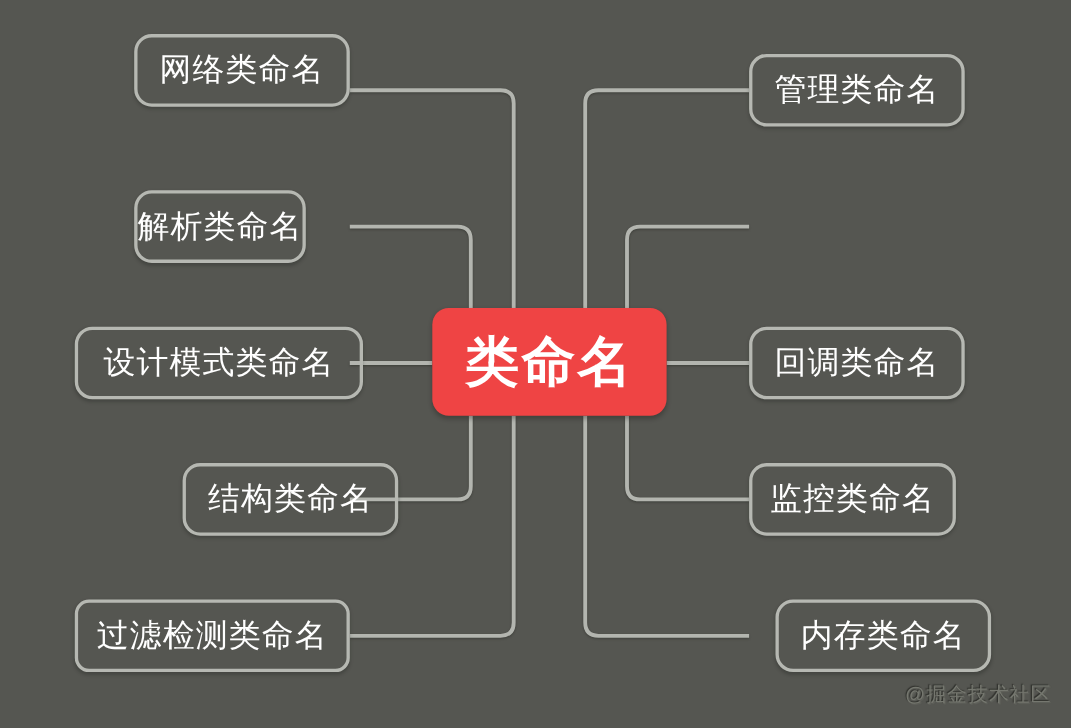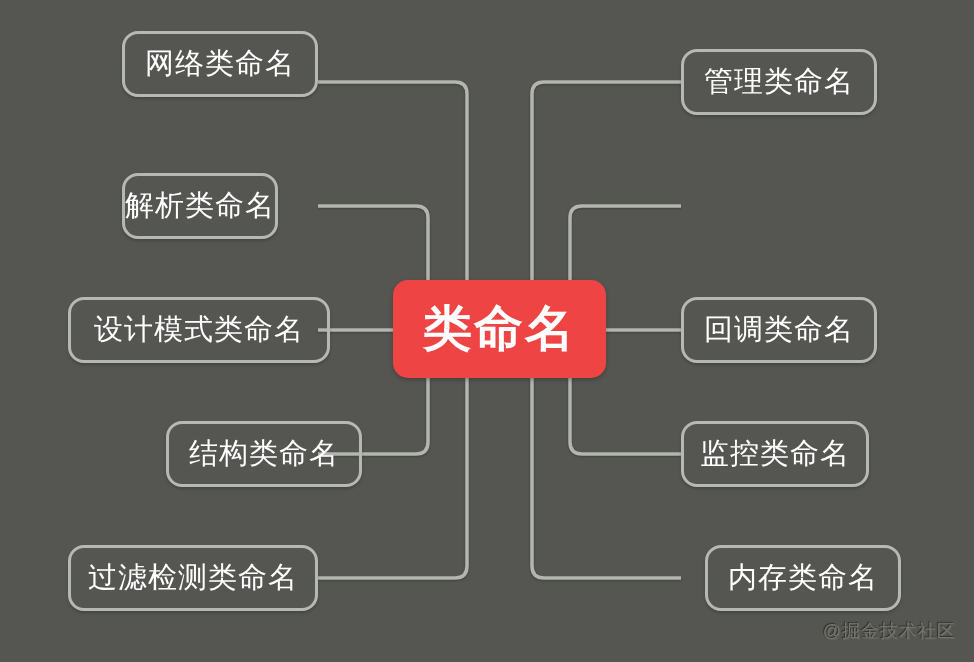--- a/index.html
+++ b/index.html
@@ -41,21 +41,21 @@
     font-size: 29px;
     letter-spacing: 1px;
     box-shadow: 0 2px 3px rgba(20,22,18,0.25);
     cursor: default;
     white-space: nowrap;
   }
   .l1 { left: 122px; top: 31px;  width: 196px; }
   .l2 { left: 122px; top: 173px; width: 156px; }
   .l3 { left: 68px;  top: 297px; width: 262px; }
   .l4 { left: 122px; top: 421px; width: 196px; margin-left: 44px; }
-  .l5 { left: 68px;  top: 545px; width: 250px; }
+  .l5 { left: 68px;  top: 545px; width: 250px; border-radius: 13px; }
   .r1 { left: 681px; top: 49px;  width: 196px; }
   .r2 { left: 681px; top: 173px; width: 196px; }
   .r3 { left: 681px; top: 297px; width: 196px; }
   .r4 { left: 681px; top: 421px; width: 188px; }
   .r5 { left: 681px; top: 545px; width: 196px; margin-left: 24px; }
   .center-node {
     position: absolute;
     box-sizing: border-box;
     left: 393px;
     top: 280px;

